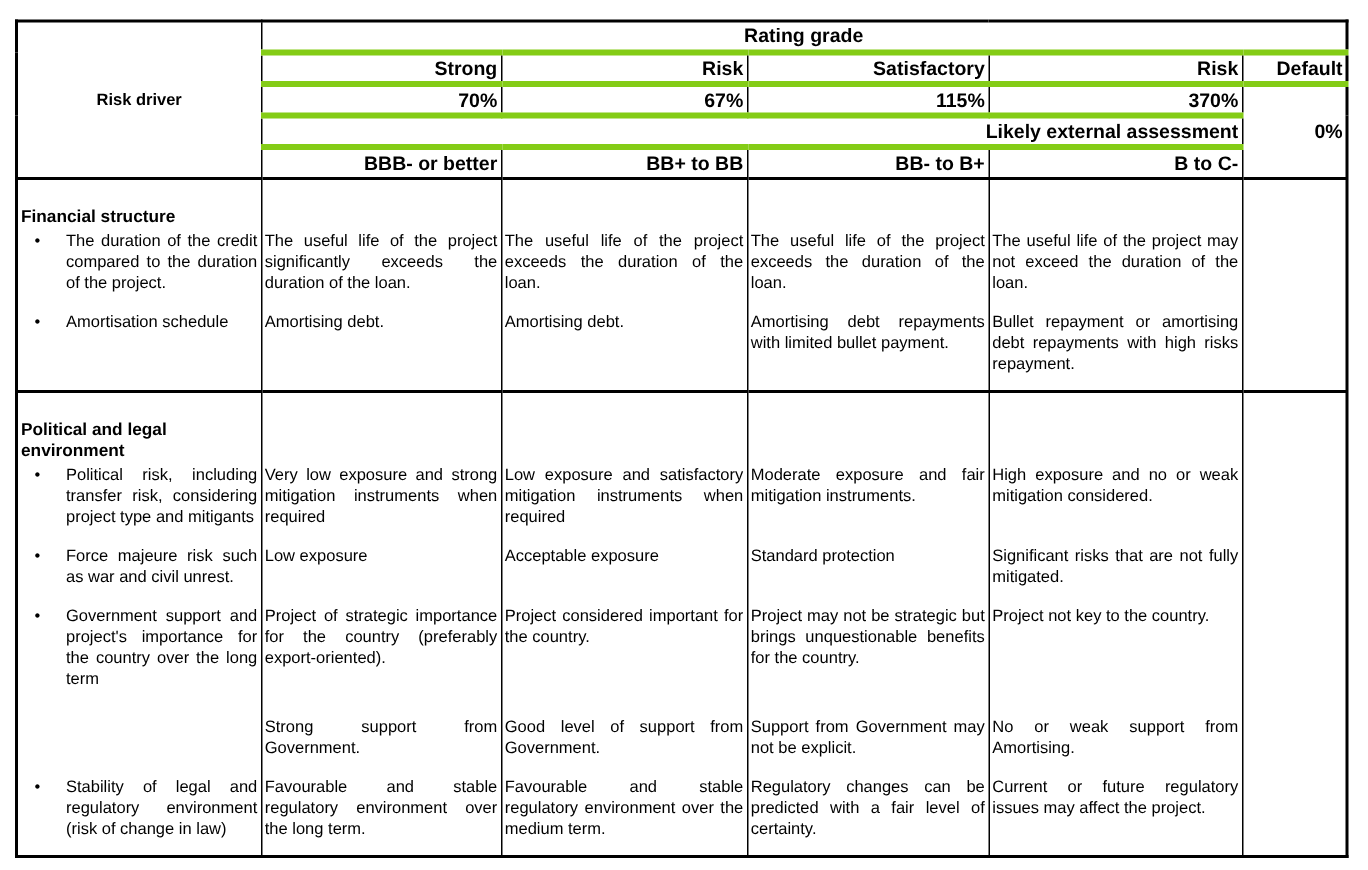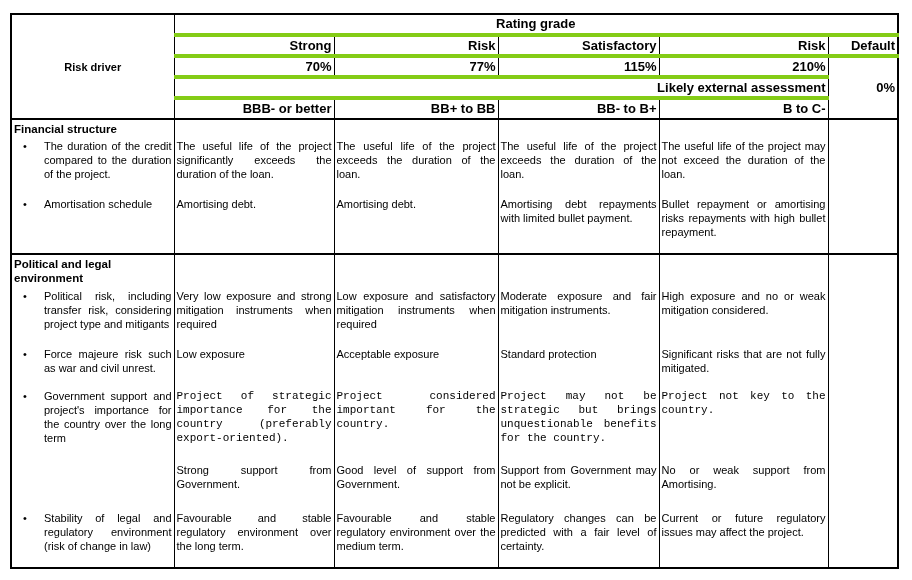--- a/index.html
+++ b/index.html
@@ -27,29 +27,29 @@
   }
   tr.hl td { border-top: 4px solid #84cc16; text-align: right; }
   tr.sec td { border-top: 2px solid #000; }
 
   td.hcell {
     font-weight: bold; text-align: center; vertical-align: middle;
     font-size: 13px; height: 21px; padding: 0 2px;
   }
   td.riskdriver { font-weight: bold; text-align: center; vertical-align: middle; font-size: 11px; }
 
-  .title { font-weight: bold; font-size: 11.5px; line-height: 14px; padding-top: 1px; }
+  .title { font-weight: bold; font-size: 11.5px; line-height: 14px; padding-top: 17px; }
   tr.title-row td { padding-bottom: 0; }
 
   tr.bullet-row td { padding: 2px 2px 10px 2px; }
   .bullet-item { display: flex; }
   .bullet { flex: 0 0 21px; margin-left: 9px; }
   .jtext { text-align: justify; }
   p.jtext { margin: 0; }
-  .row-gov .p1 { min-height: 58px; font-family: Liberation Mono, monospace; }
+  .row-gov .p1 { min-height: 58px; }
   .p2 { margin-top: 14px; }
   .row-gov .p2 { margin-top: 16px; }
 </style>
 </head>
 <body>
 
 <div class="page">
   <table class="grid">
     <colgroup>
       <col style="width:163px">
@@ -69,23 +69,23 @@
     <tr class="hl">
       <td class="hcell">Strong</td>
       <td class="hcell">Risk</td>
       <td class="hcell">Satisfactory</td>
       <td class="hcell">Risk</td>
       <td class="hcell">Default</td>
     </tr>
 
     <tr class="hl">
       <td class="hcell">70%</td>
-      <td class="hcell">77%</td>
+      <td class="hcell">67%</td>
       <td class="hcell">115%</td>
-      <td class="hcell">210%</td>
+      <td class="hcell">370%</td>
       <td class="hcell" rowspan="3">0%</td>
     </tr>
 
     <tr class="hl">
       <td class="hcell" colspan="4">Likely external assessment</td>
     </tr>
 
     <tr class="hl">
       <td class="hcell">BBB- or better</td>
       <td class="hcell">BB+ to BB</td>
@@ -134,21 +134,21 @@
       <td>
             <p class="jtext">Amortising debt.</p>
           </td>
       <td>
             <p class="jtext">Amortising debt.</p>
           </td>
       <td>
             <p class="jtext">Amortising debt repayments with limited bullet payment.</p>
           </td>
       <td>
-            <p class="jtext">Bullet repayment or amortising risks repayments with high bullet repayment.</p>
+            <p class="jtext">Bullet repayment or amortising debt repayments with high risks repayment.</p>
           </td>
       <td></td>
     </tr>
 
     <tr class="sec title-row">
       <td>
         <div class="title">Political and legal environment</div>
       </td>
       <td></td>
       <td></td>

